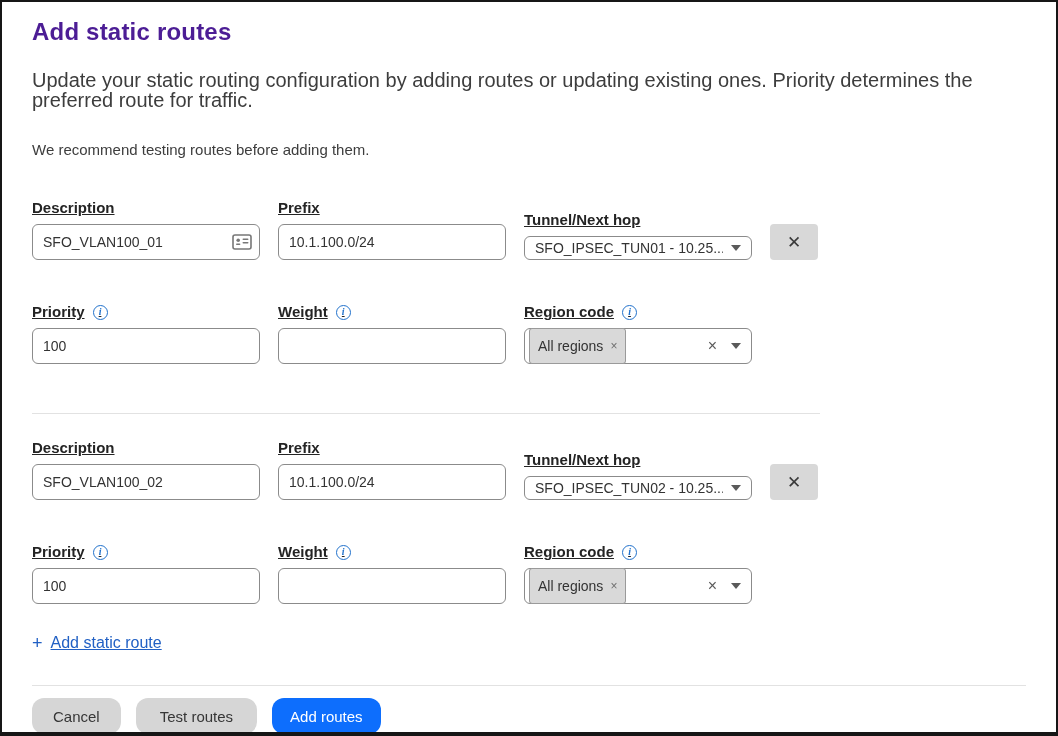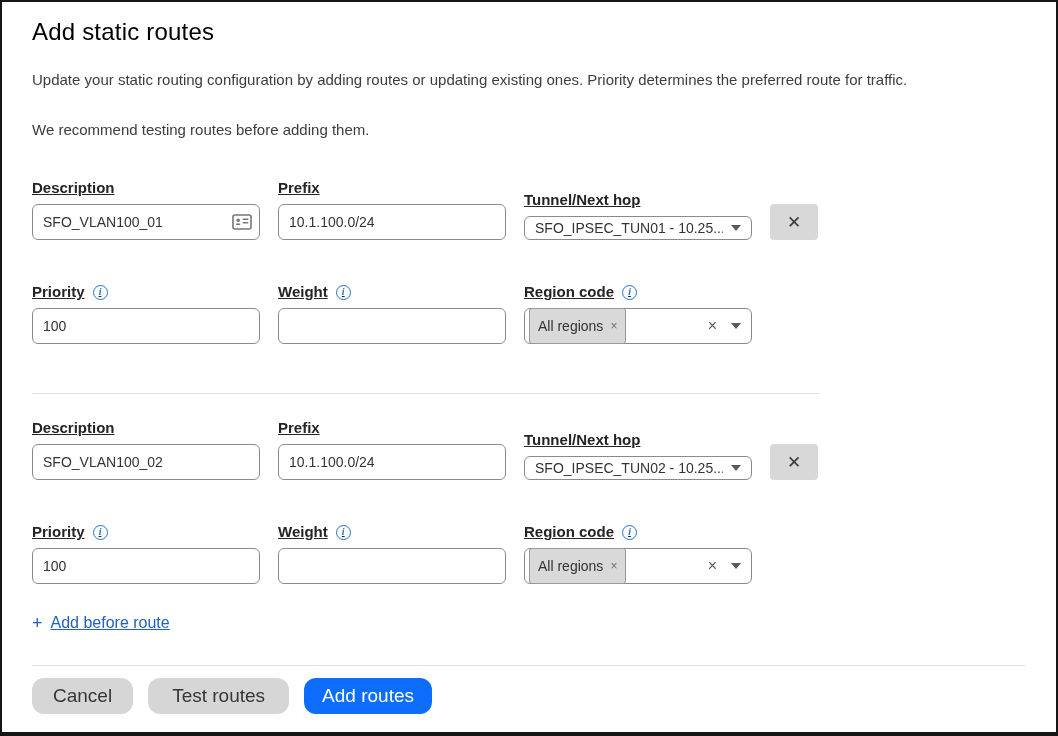--- a/index.html
+++ b/index.html
@@ -11,24 +11,24 @@
   }
   .page {
     width: 1058px; height: 736px;
     border: 2px solid #161616;
     border-bottom-width: 4px;
     background: #fff;
     padding: 14px 30px 0 30px;
     overflow: hidden;
   }
   .page-title {
-    font-size: 24px; font-weight: 400; color: #000000;
+    font-size: 24px; font-weight: 700; color: #4c1d95;
     line-height: 32px; letter-spacing: 0.2px;
   }
-  .intro { font-size: 15px; color: #3d3d3d; line-height: 20px; margin-top: 22px; }
+  .intro { font-size: 20px; color: #3d3d3d; line-height: 20px; margin-top: 22px; }
   .note  { font-size: 15px; color: #3d3d3d; line-height: 20px; margin-top: 30px; }
 
   .field-row { display: flex; gap: 18px; align-items: flex-end; }
   .labels-row-1 { margin-top: 38px; }
   .labels-row-2 { margin-top: 42px; }
   .field { width: 228px; display: flex; flex-direction: column; }
   .field-label {
     font-size: 15px; font-weight: 700; color: #242424;
     line-height: 20px; margin-bottom: 6px;
     display: flex; align-items: center; gap: 8px; text-decoration: underline;
@@ -108,21 +108,21 @@
     color: #2160c4; font-size: 16px; text-decoration: underline;
     cursor: pointer;
   }
   .footer-divider {
     border: none; border-top: 1px solid #e2e2e2;
     width: 100%; margin: 33px 0 0 0;
   }
   .footer { display: flex; gap: 15px; margin-top: 12px; }
   .btn {
     height: 36px; border: none; border-radius: 12px;
-    font-size: 19px; cursor: pointer;
+    font-size: 15px; cursor: pointer;
     font-family: "Liberation Sans", sans-serif;
     display: inline-flex; align-items: center; justify-content: center;
   }
   .btn-gray { background: #d6d6d6; color: #363636; }
   .btn-cancel { padding: 0 21px; }
   .btn-test { padding: 0 24px; }
   .btn-primary { background: #0d6efd; color: #fff; padding: 0 18px; }
 </style>
 </head>
 <body>
@@ -251,21 +251,21 @@
           <span class="ms-spacer"></span>
           <span class="clear-x">×</span>
           <span class="caret"></span>
         </div>
       </div>
     </div>
   </section>
 
   <div class="add-link-row">
     <span class="plus-icon">+</span>
-    <a class="add-link">Add before route</a>
+    <a class="add-link">Add static route</a>
   </div>
 
   <hr class="footer-divider">
 
   <div class="footer">
     <button class="btn btn-gray btn-cancel">Cancel</button>
     <button class="btn btn-gray btn-test">Test routes</button>
     <button class="btn btn-primary">Add routes</button>
   </div>
 

